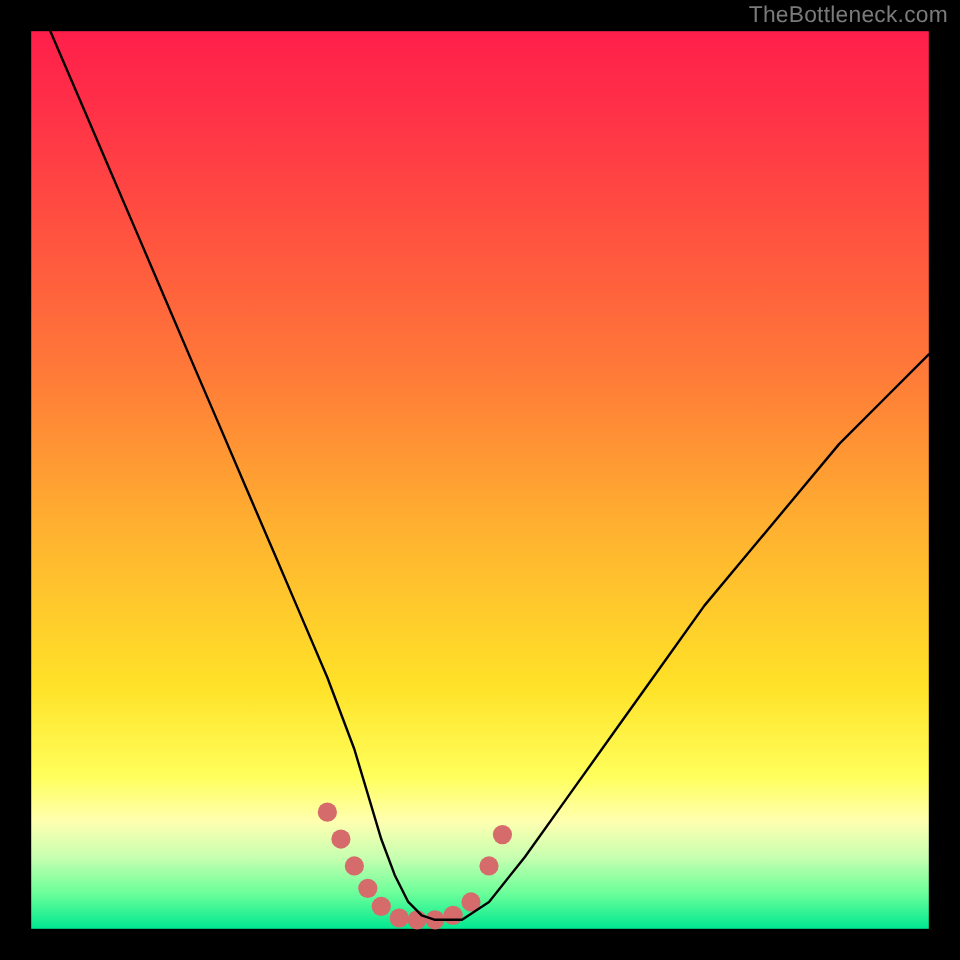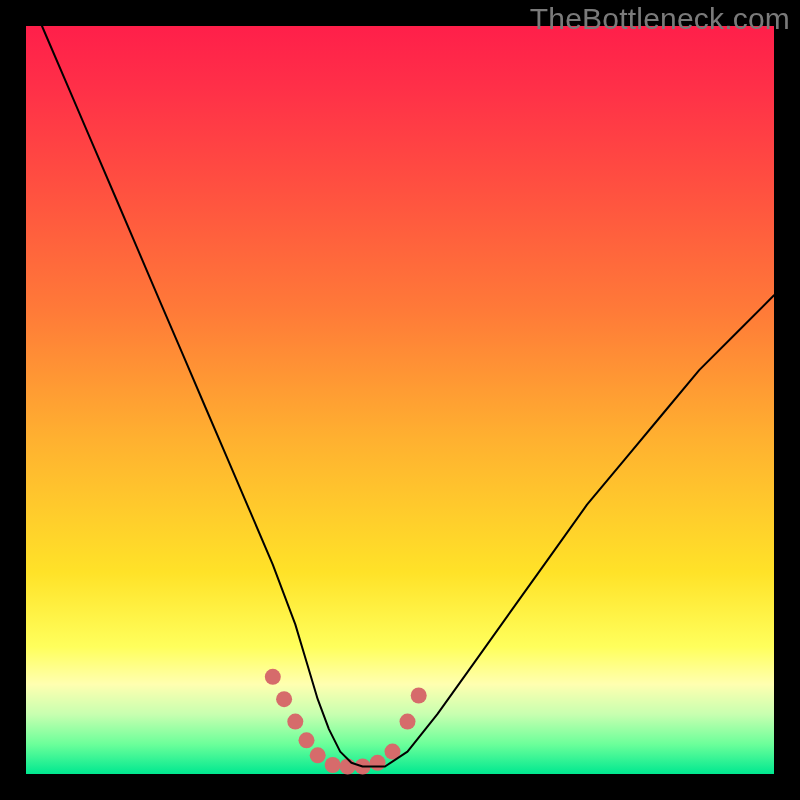--- a/index.html
+++ b/index.html
@@ -30,21 +30,21 @@
       #c8ffb0 92%,
       #6cff9a 96%,
       #00e890 100%
     );
   }
   .watermark {
     position: absolute;
     top: 2px;
     right: 10px;
     color: #7a7a7a;
-    font-size: 30px;
+    font-size: 19px;
     font-weight: 500;
     letter-spacing: 0.2px;
     z-index: 10;
   }
   svg.plot {
     position: absolute;
     left: 0;
     top: 0;
     width: 748px;
     height: 748px;

